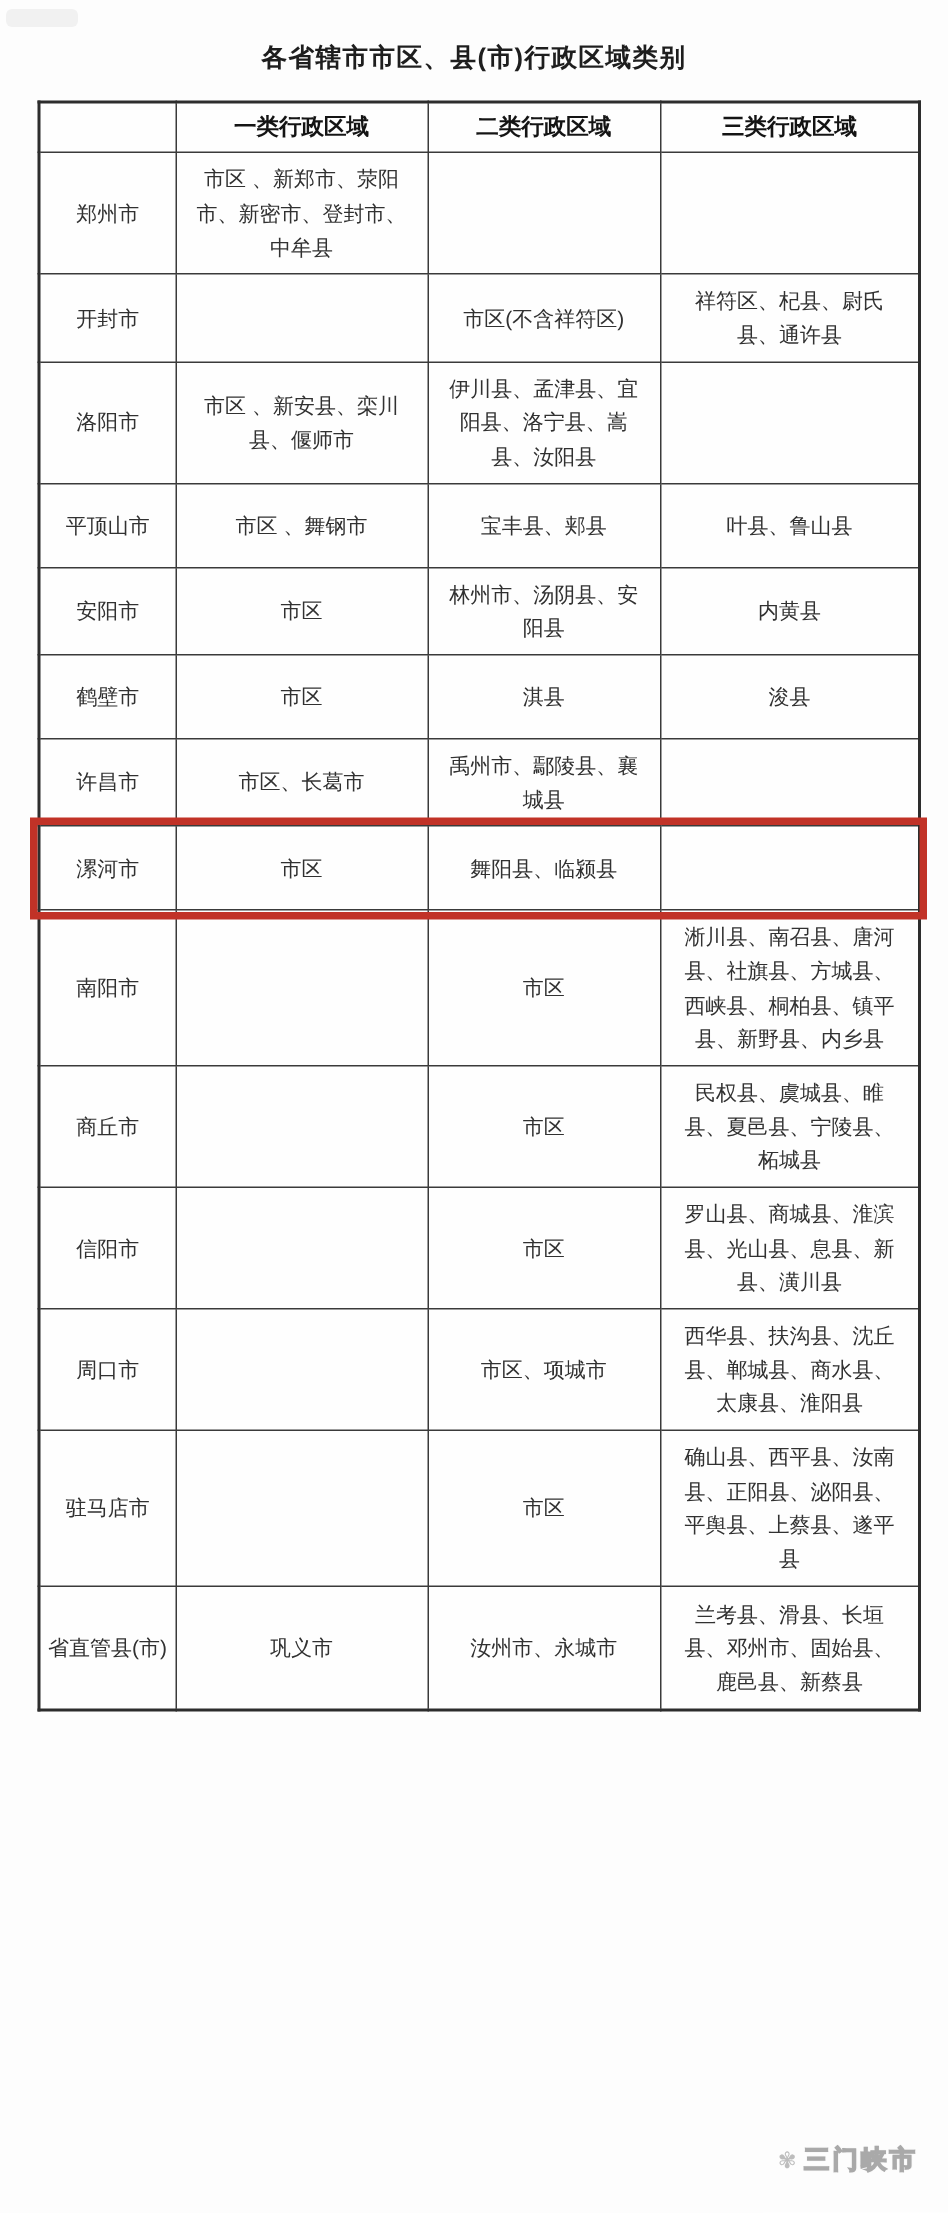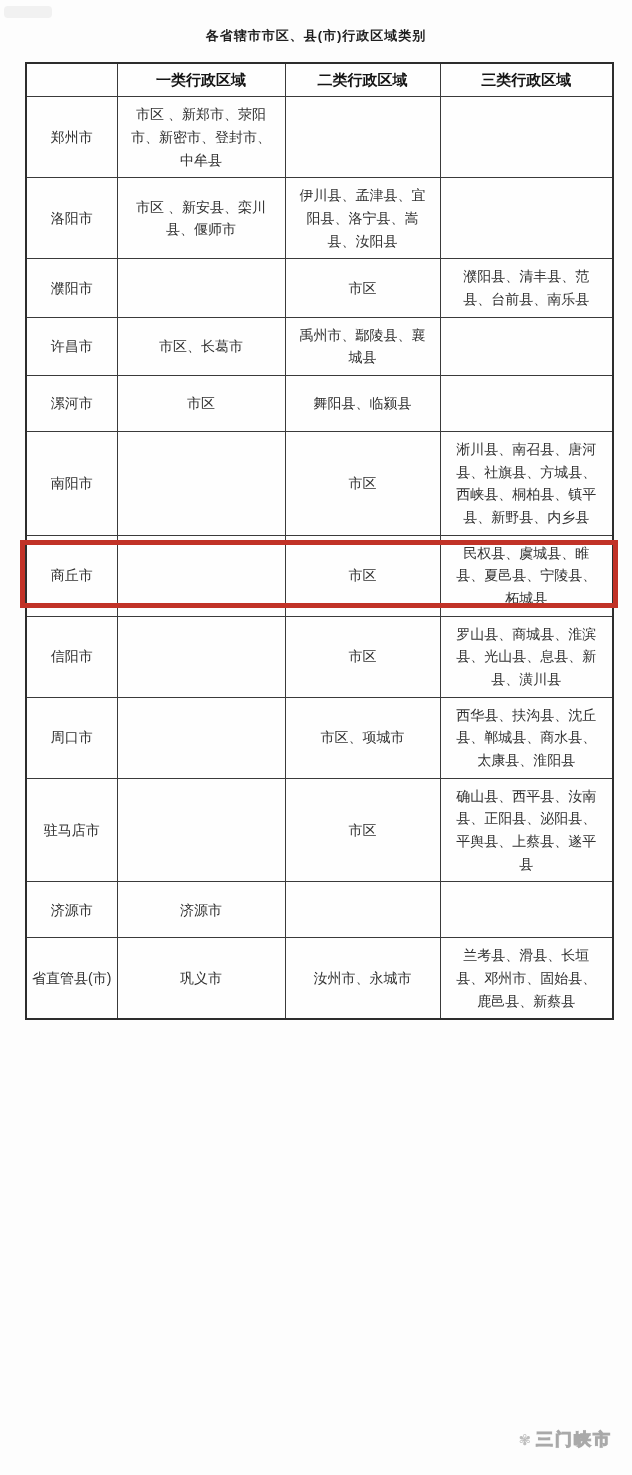--- a/index.html
+++ b/index.html
@@ -15,21 +15,21 @@
   .corner-artifact {
     position: absolute;
     top: 6px; left: 4px;
     width: 48px; height: 12px;
     background: #f1f1f1;
     border-radius: 4px;
   }
   .page-title {
     text-align: center;
     padding-top: 27px;
-    font-size: 13px;
+    font-size: 17px;
     font-weight: bold;
     color: #1e1e1e;
     letter-spacing: 1px;
   }
   #table-wrap {
     position: relative;
     margin: 17px 20px 0 25px;
     width: 587px;
   }
   table.region-table {
@@ -114,30 +114,48 @@
       </tr>
     </thead>
     <tbody id="table-body">
         <tr>
     <td class="city-cell">郑州市</td>
     <td>市区 、新郑市、荥阳市、新密市、登封市、中牟县</td>
     <td></td>
     <td></td>
   </tr>
         <tr>
+    <td class="city-cell">开封市</td>
+    <td></td>
+    <td>市区(不含祥符区)</td>
+    <td>祥符区、杞县、尉氏县、通许县</td>
+  </tr>
+        <tr>
     <td class="city-cell">洛阳市</td>
     <td>市区 、新安县、栾川县、偃师市</td>
     <td>伊川县、孟津县、宜阳县、洛宁县、嵩县、汝阳县</td>
     <td></td>
   </tr>
         <tr>
-    <td class="city-cell">濮阳市</td>
-    <td></td>
-    <td>市区</td>
-    <td>濮阳县、清丰县、范县、台前县、南乐县</td>
+    <td class="city-cell">平顶山市</td>
+    <td>市区 、舞钢市</td>
+    <td>宝丰县、郏县</td>
+    <td>叶县、鲁山县</td>
+  </tr>
+        <tr>
+    <td class="city-cell">安阳市</td>
+    <td>市区</td>
+    <td>林州市、汤阴县、安阳县</td>
+    <td>内黄县</td>
+  </tr>
+        <tr>
+    <td class="city-cell">鹤壁市</td>
+    <td>市区</td>
+    <td>淇县</td>
+    <td>浚县</td>
   </tr>
         <tr>
     <td class="city-cell">许昌市</td>
     <td>市区、长葛市</td>
     <td>禹州市、鄢陵县、襄城县</td>
     <td></td>
   </tr>
         <tr>
     <td class="city-cell">漯河市</td>
     <td>市区</td>
@@ -166,26 +184,20 @@
     <td class="city-cell">周口市</td>
     <td></td>
     <td>市区、项城市</td>
     <td>西华县、扶沟县、沈丘县、郸城县、商水县、太康县、淮阳县</td>
   </tr>
         <tr>
     <td class="city-cell">驻马店市</td>
     <td></td>
     <td>市区</td>
     <td>确山县、西平县、汝南县、正阳县、泌阳县、平舆县、上蔡县、遂平县</td>
-  </tr>
-        <tr>
-    <td class="city-cell">济源市</td>
-    <td>济源市</td>
-    <td></td>
-    <td></td>
   </tr>
         <tr>
     <td class="city-cell">省直管县(市)</td>
     <td>巩义市</td>
     <td>汝州市、永城市</td>
     <td>兰考县、滑县、长垣县、邓州市、固始县、鹿邑县、新蔡县</td>
   </tr>
       </tbody>
   </table>
 <div class="highlight-box" style="top: 478px; height: 68px; width: 598px; border-color: rgb(193, 50, 39);"></div>

